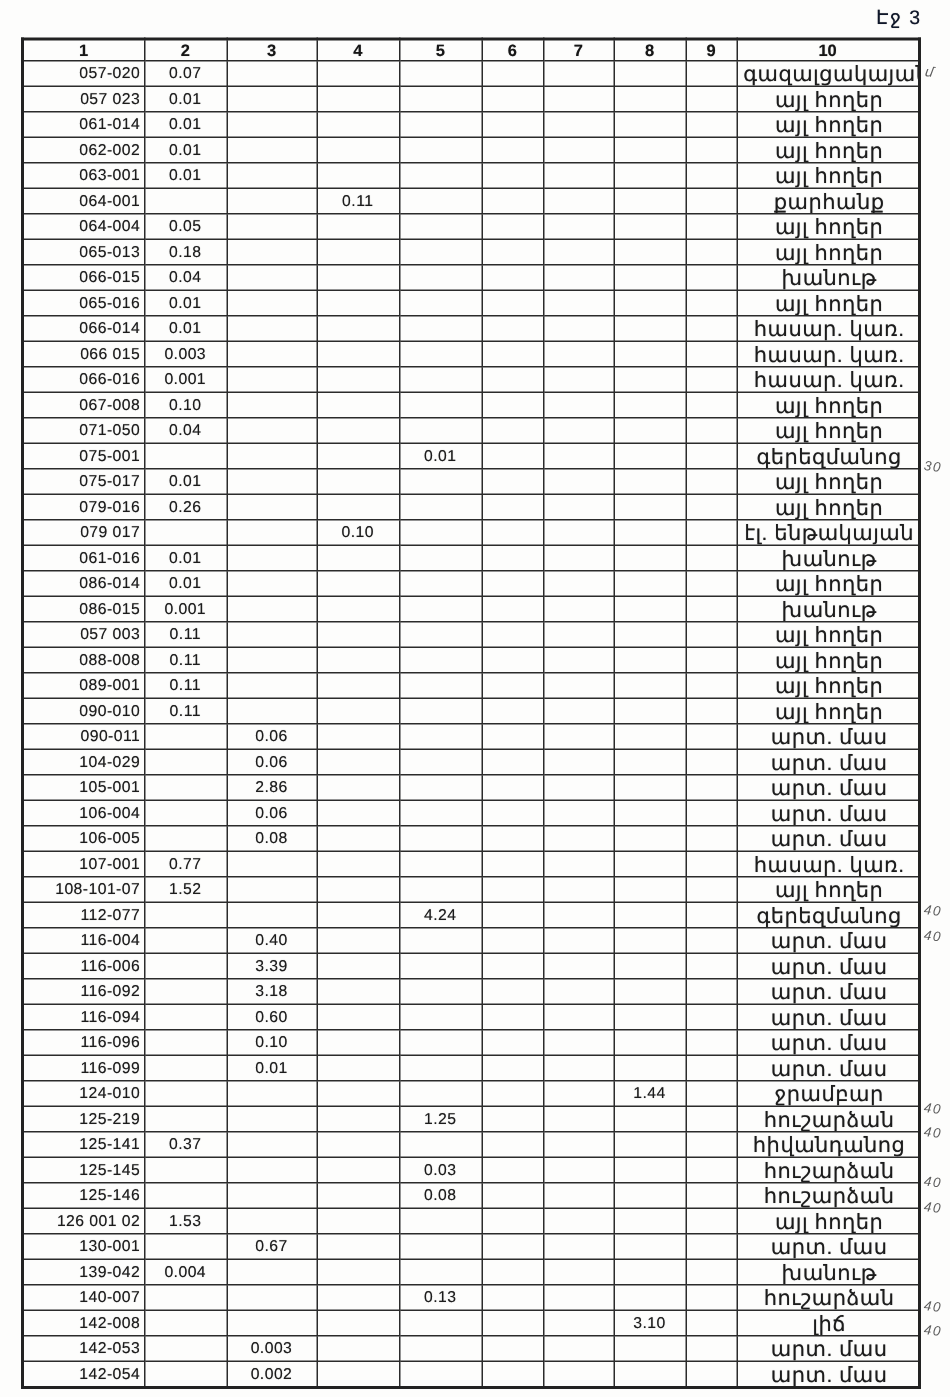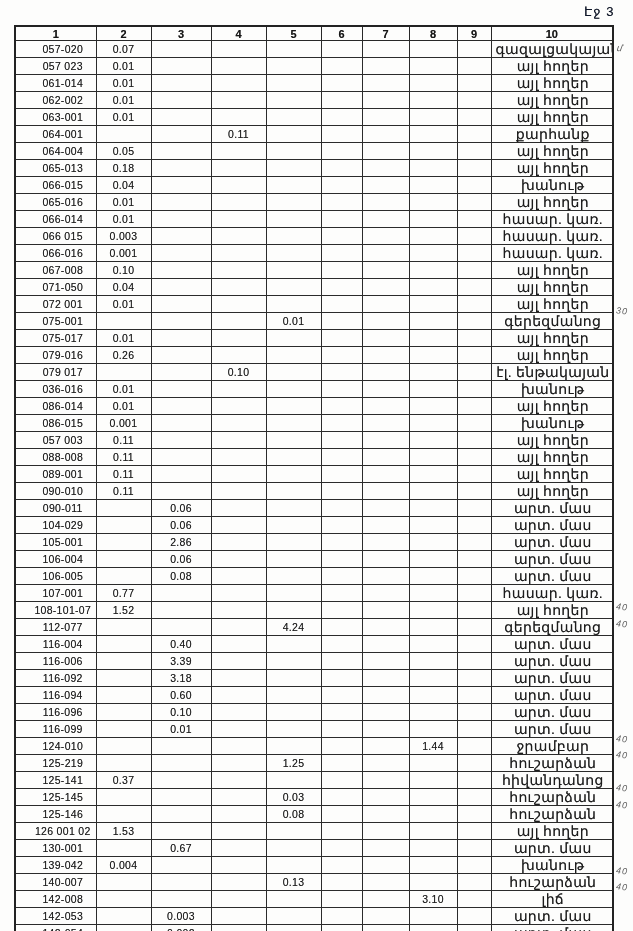--- a/index.html
+++ b/index.html
@@ -22,21 +22,21 @@
   .scan-table th{
     border:1px solid #282828;height:13px;
     font-weight:600;font-size:11px;text-align:center;
     padding:0;color:#161616;
   }
   .scan-table td{
     border:1px solid #2b2b2b;height:14.45px;
     padding:0 2px;white-space:nowrap;overflow:hidden;
     letter-spacing:0.3px;
   }
-  .scan-table td.c1{text-align:center;padding-left:16px;}
+  .scan-table td.c1{text-align:right;padding-left:16px;}
   .scan-table td.c2,.scan-table td.c3,.scan-table td.c4,.scan-table td.c5,
   .scan-table td.c6,.scan-table td.c7,.scan-table td.c8,.scan-table td.c9{text-align:center;}
   .scan-table td.c10{text-align:center;padding-left:4px;font-size:14px;}
   
   .scan-table td,.scan-table th,.page-label{text-shadow:0 0 0.5px rgba(20,20,20,0.55);}
   .margin-notes{position:absolute;left:616px;top:25px;width:16px;}
   .margin-notes .mark{
     position:absolute;left:0;font-size:9px;color:#5d5d5d;
     font-style:italic;transform:rotate(6deg);letter-spacing:1px;
   }
@@ -248,32 +248,20 @@
         <td class="c3"></td>
         <td class="c4"></td>
         <td class="c5"></td>
         <td class="c6"></td>
         <td class="c7"></td>
         <td class="c8"></td>
         <td class="c9"></td>
         <td class="c10">այլ հողեր</td>
       </tr>
       <tr>
-        <td class="c1">072 001</td>
-        <td class="c2">0.01</td>
-        <td class="c3"></td>
-        <td class="c4"></td>
-        <td class="c5"></td>
-        <td class="c6"></td>
-        <td class="c7"></td>
-        <td class="c8"></td>
-        <td class="c9"></td>
-        <td class="c10">այլ հողեր</td>
-      </tr>
-      <tr>
         <td class="c1">075-001</td>
         <td class="c2"></td>
         <td class="c3"></td>
         <td class="c4"></td>
         <td class="c5">0.01</td>
         <td class="c6"></td>
         <td class="c7"></td>
         <td class="c8"></td>
         <td class="c9"></td>
         <td class="c10">գերեզմանոց</td>
@@ -308,21 +296,21 @@
         <td class="c3"></td>
         <td class="c4">0.10</td>
         <td class="c5"></td>
         <td class="c6"></td>
         <td class="c7"></td>
         <td class="c8"></td>
         <td class="c9"></td>
         <td class="c10">էլ. ենթակայան</td>
       </tr>
       <tr>
-        <td class="c1">036-016</td>
+        <td class="c1">061-016</td>
         <td class="c2">0.01</td>
         <td class="c3"></td>
         <td class="c4"></td>
         <td class="c5"></td>
         <td class="c6"></td>
         <td class="c7"></td>
         <td class="c8"></td>
         <td class="c9"></td>
         <td class="c10">խանութ</td>
       </tr>

